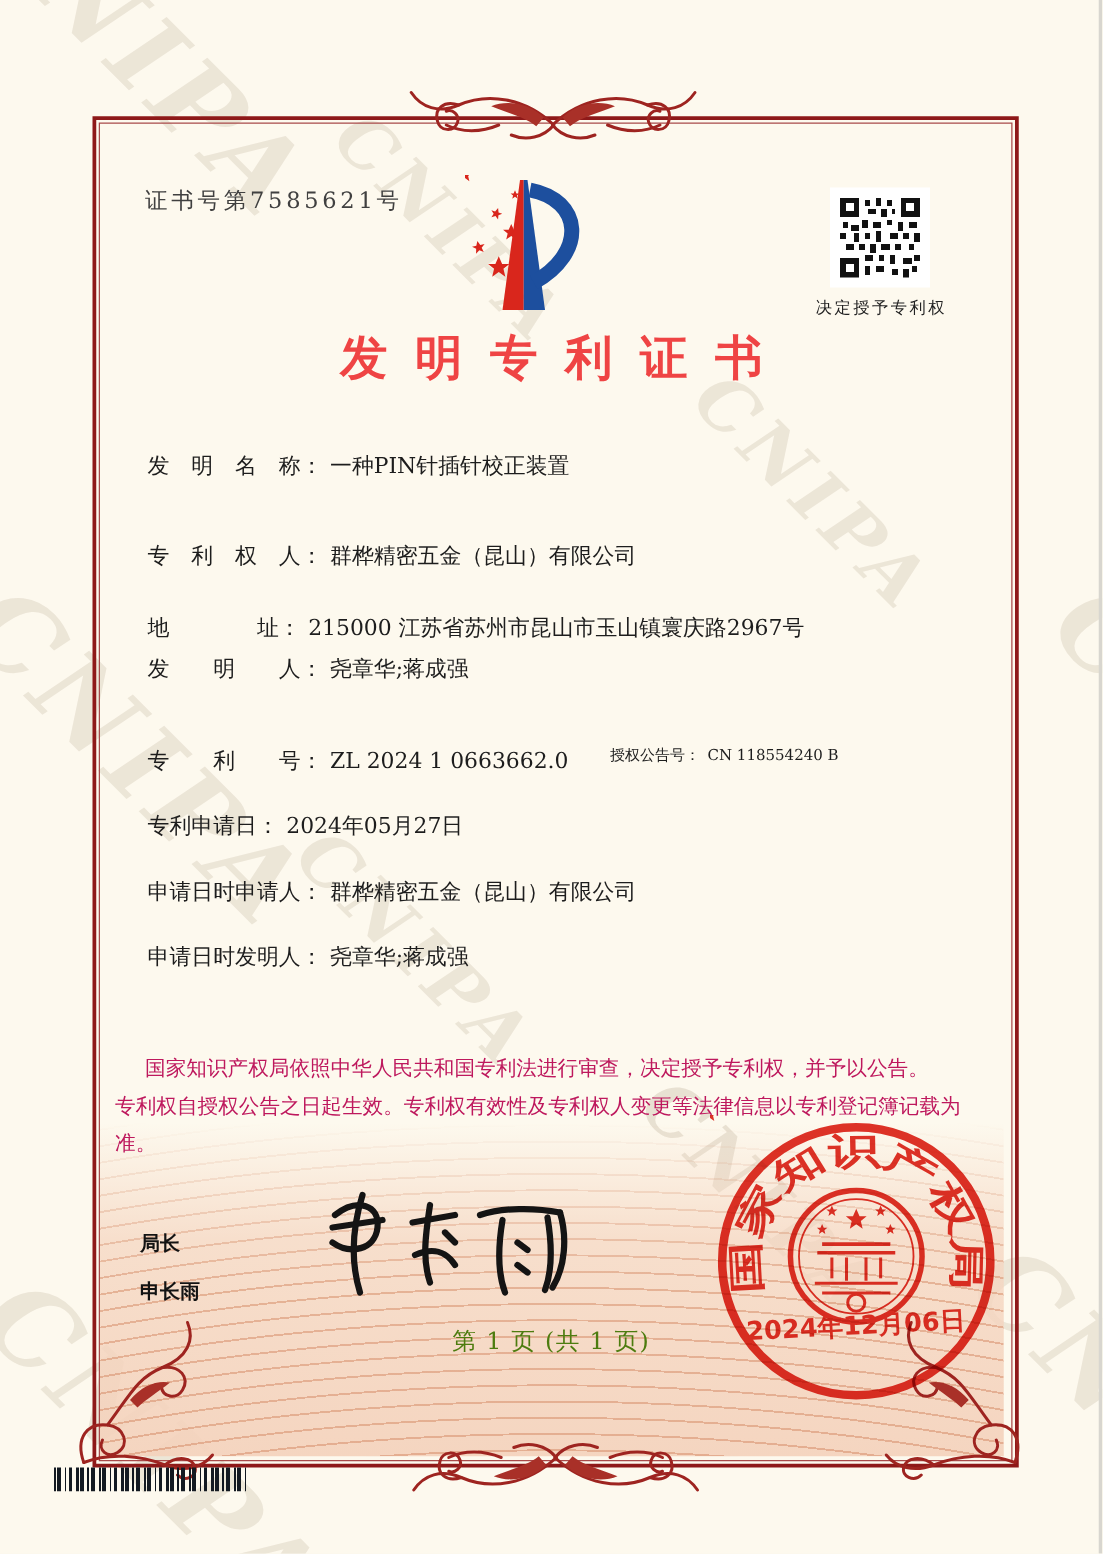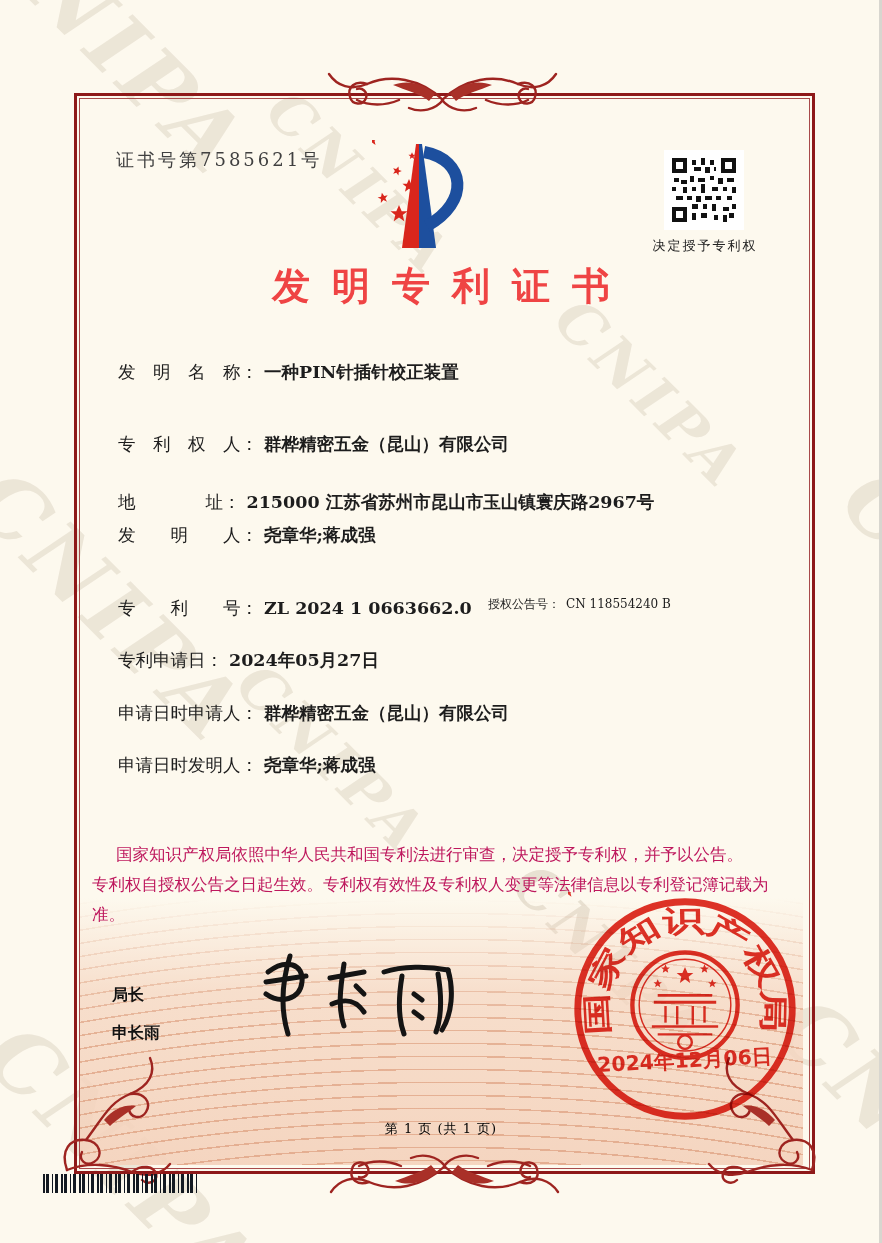--- a/index.html
+++ b/index.html
@@ -30,33 +30,33 @@
   .guilloche::after{content:"";position:absolute;inset:0;
      background:repeating-radial-gradient(circle at 50% 2200px,rgba(205,120,80,0.42) 0 1.5px,rgba(0,0,0,0) 1.5px 13px);
      -webkit-mask:linear-gradient(180deg,transparent 0,#000 130px);
      mask:linear-gradient(180deg,transparent 0,#000 130px);}
 
   .cert-no{position:absolute;left:116px;top:148px;font-size:18px;letter-spacing:3px;color:#404040;}
   .doc-title{position:absolute;left:0;right:0;top:261px;text-align:center;font-size:38px;
      font-weight:bold;letter-spacing:22px;text-indent:22px;color:#ef4444;}
 
   .row{position:absolute;left:118px;font-size:17.5px;white-space:nowrap;color:#1d1d1d;}
-  .row .val{margin-left:6px;font-weight:bold;}
+  .row .val{margin-left:6px;}
   .rcell{position:absolute;left:488px;font-size:12px;white-space:nowrap;color:#1d1d1d;}
   .rcell .val{margin-left:6px;}
 
   .notice{position:absolute;left:92px;top:840px;width:706px;font-size:16.5px;line-height:30px;color:#be185d;}
   .notice .l1{text-indent:24px;}
 
   .signer{position:absolute;left:112px;top:976px;font-family:"DejaVu Sans","Liberation Sans",sans-serif;
      font-size:16px;line-height:38px;color:#131313;font-weight:bold;}
 
   .signature{position:absolute;left:252px;top:942px;}
 
-  .footer{position:absolute;left:0;right:0;top:1120px;text-align:center;font-size:13px;letter-spacing:1px;color:#000000;}
+  .footer{position:absolute;left:0;right:0;top:1060px;text-align:center;font-size:19px;letter-spacing:1px;color:#4d7c0f;}
 
   .barcode{position:absolute;left:43px;top:1174px;width:156px;height:19px;background:
      repeating-linear-gradient(90deg,#141a22 0 2px,transparent 2px 3px,#141a22 3px 6px,
      transparent 6px 9px,#10161f 9px 10px,transparent 10px 12px,#141a22 12px 15px,transparent 15px 18px);}
 
   .qr-box{position:absolute;left:664px;top:150px;width:80px;height:80px;background:#fff;
      display:flex;align-items:center;justify-content:center;}
   .qr-caption{position:absolute;left:640px;top:237px;width:130px;text-align:center;font-size:13px;
      letter-spacing:2px;color:#222;}
 

